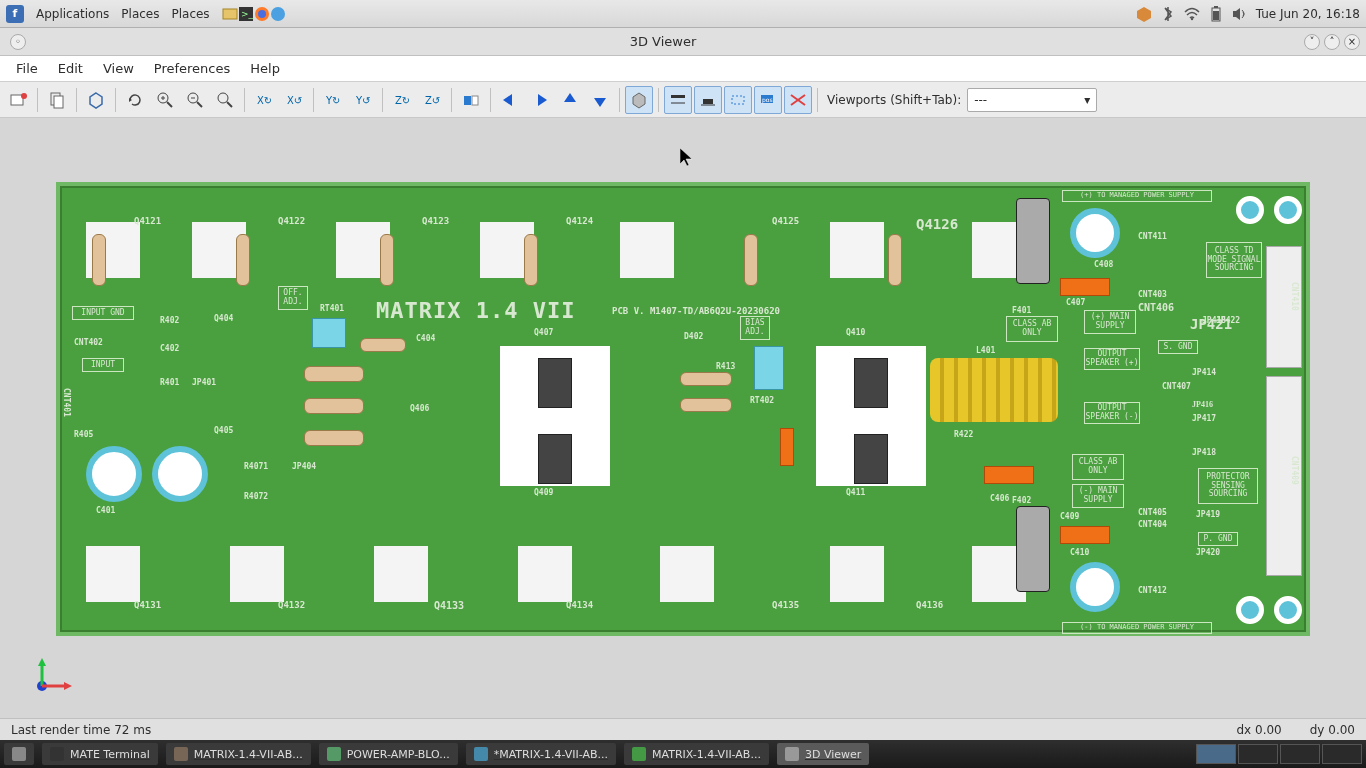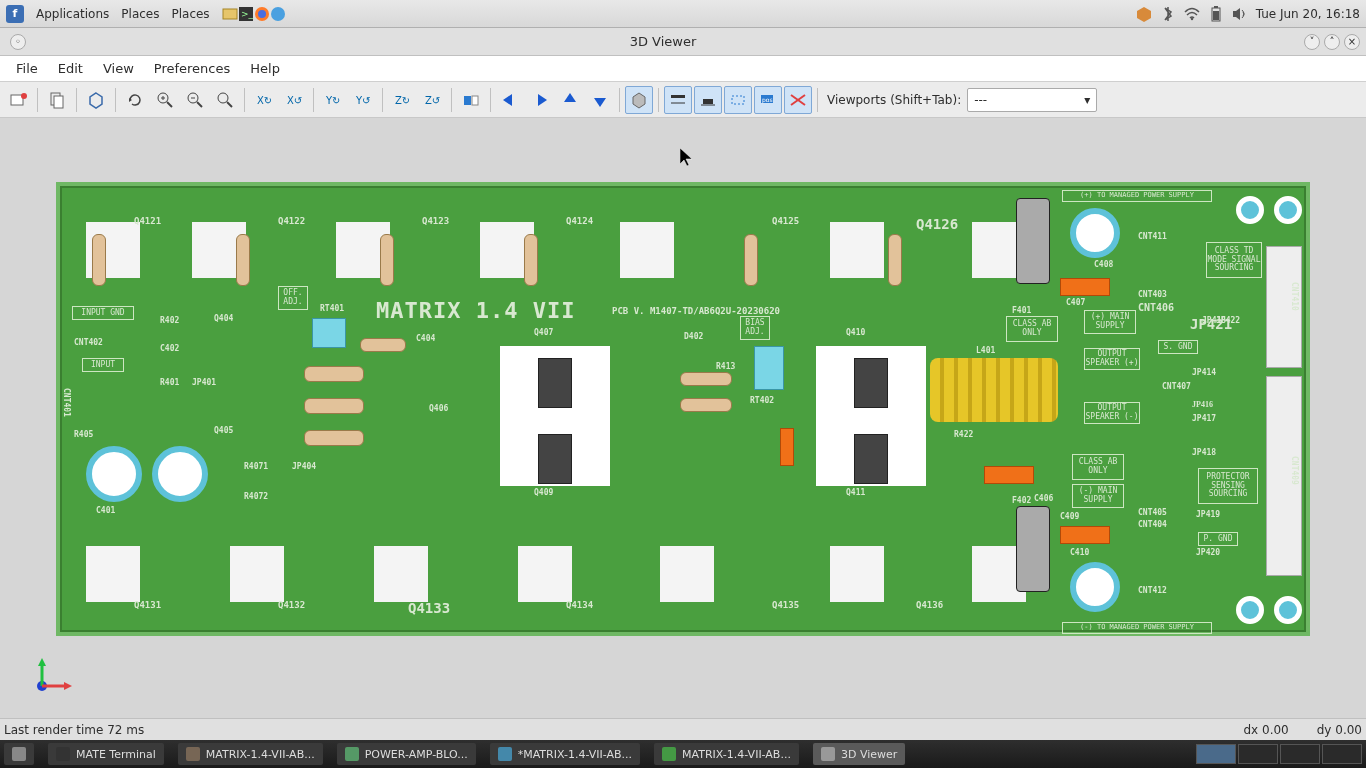--- a/index.html
+++ b/index.html
@@ -41,25 +41,25 @@
 .chip { position:absolute; background:#444; border:1px solid #222; }
 .heatsink { position:absolute; background:#f4f4f4; }
 .coil { position:absolute; background:repeating-linear-gradient(90deg,#e6c628 0 10px,#c6a618 10px 14px); border-radius:8px; }
 .rect-orange { position:absolute; background:#f07018; border:1px solid #b04a08; }
 .rect-cyan { position:absolute; background:#7ad6e6; border:1px solid #3a96a6; }
 .box-outline { position:absolute; border:1px solid #cde6c2; font-size:8px; color:#d8e8d0; text-align:center; display:flex; align-items:center; justify-content:center; font-family:monospace; line-height:1.1; }
 .conn { position:absolute; background:#eee; border:1px solid #aaa; }
 .axis { position:absolute; left:28px; bottom:18px; width:44px; height:44px; }
 
 
-.statusbar { height:22px; background:#e0e0e0; display:flex; align-items:center; padding:0 4px; font-size:12px; border-top:1px solid #c0c0c0; }
+.statusbar { height:22px; background:#e0e0e0; display:flex; align-items:center; padding:0 11px; font-size:12px; border-top:1px solid #c0c0c0; }
 .statusbar .right { margin-left:auto; display:flex; gap:28px; }
 
 
-.taskbar { height:28px; background:linear-gradient(#2e2e2e,#1a1a1a); display:flex; align-items:center; padding:4px 4px; gap:14px; }
+.taskbar { height:28px; background:linear-gradient(#2e2e2e,#1a1a1a); display:flex; align-items:center; padding:4px 4px; gap:8px;text-decoration:underline; }
 .task { height:22px; background:#3a3a3a; color:#ddd; display:flex; align-items:center; padding:0 8px; font-size:11px; border-radius:2px; gap:6px; max-width:180px; overflow:hidden; white-space:nowrap; }
 .task.active { background:#5a5a5a; }
 .task .ticon { width:14px; height:14px; background:#888; border-radius:2px; flex-shrink:0; }
 .taskbar .wsswitch { margin-left:auto; display:flex; gap:2px; }
 .ws { width:40px; height:20px; background:#2a2a2a; border:1px solid #555; }
 .ws.active { background:#4a6a8a; }
 
 svg { display:block; }
 </style>
 </head>
@@ -397,55 +397,55 @@
 
     <div class="pcb-silk" style="left:74px; top:30px; font-size:9px;">Q4121</div>
     <div class="pcb-silk" style="left:218px; top:30px; font-size:9px;">Q4122</div>
     <div class="pcb-silk" style="left:362px; top:30px; font-size:9px;">Q4123</div>
     <div class="pcb-silk" style="left:506px; top:30px; font-size:9px;">Q4124</div>
     <div class="pcb-silk" style="left:712px; top:30px; font-size:9px;">Q4125</div>
     <div class="pcb-silk" style="left:856px; top:30px; font-size:14px;">Q4126</div>
 
     <div class="pcb-silk" style="left:74px; top:414px; font-size:9px;">Q4131</div>
     <div class="pcb-silk" style="left:218px; top:414px; font-size:9px;">Q4132</div>
-    <div class="pcb-silk" style="left:348px; top:414px; font-size:14px;">Q4133</div>
+    <div class="pcb-silk" style="left:374px; top:414px; font-size:10px;">Q4133</div>
     <div class="pcb-silk" style="left:506px; top:414px; font-size:9px;">Q4134</div>
     <div class="pcb-silk" style="left:712px; top:414px; font-size:9px;">Q4135</div>
     <div class="pcb-silk" style="left:856px; top:414px; font-size:9px;">Q4136</div>
 
     <div class="pcb-silk" style="left:100px; top:130px; font-size:8px;">R402</div>
     <div class="pcb-silk" style="left:100px; top:158px; font-size:8px;">C402</div>
     <div class="pcb-silk" style="left:100px; top:192px; font-size:8px;">R401</div>
     <div class="pcb-silk" style="left:132px; top:192px; font-size:8px;">JP401</div>
     <div class="pcb-silk" style="left:14px; top:244px; font-size:8px;">R405</div>
     <div class="pcb-silk" style="left:36px; top:320px; font-size:8px;">C401</div>
     <div class="pcb-silk" style="left:14px; top:152px; font-size:8px;">CNT402</div>
     <div class="pcb-silk" style="left:2px; top:202px; font-size:8px; writing-mode:vertical-rl;">CNT401</div>
     <div class="pcb-silk" style="left:260px; top:118px; font-size:8px;">RT401</div>
     <div class="pcb-silk" style="left:356px; top:148px; font-size:8px;">C404</div>
     <div class="pcb-silk" style="left:154px; top:128px; font-size:8px;">Q404</div>
     <div class="pcb-silk" style="left:154px; top:240px; font-size:8px;">Q405</div>
-    <div class="pcb-silk" style="left:350px; top:218px; font-size:8px;margin-left:19px;">Q406</div>
+    <div class="pcb-silk" style="left:350px; top:218px; font-size:8px;">Q406</div>
     <div class="pcb-silk" style="left:184px; top:276px; font-size:8px;">R4071</div>
     <div class="pcb-silk" style="left:184px; top:306px; font-size:8px;">R4072</div>
     <div class="pcb-silk" style="left:232px; top:276px; font-size:8px;">JP404</div>
     <div class="pcb-silk" style="left:474px; top:142px; font-size:8px;">Q407</div>
     <div class="pcb-silk" style="left:474px; top:302px; font-size:8px;">Q409</div>
     <div class="pcb-silk" style="left:786px; top:142px; font-size:8px;">Q410</div>
     <div class="pcb-silk" style="left:786px; top:302px; font-size:8px;">Q411</div>
     <div class="pcb-silk" style="left:624px; top:146px; font-size:8px;">D402</div>
     <div class="pcb-silk" style="left:624px; top:176px; font-size:8px;padding-left:32px;">R413</div>
     <div class="pcb-silk" style="left:690px; top:210px; font-size:8px;">RT402</div>
     <div class="pcb-silk" style="left:916px; top:160px; font-size:8px;">L401</div>
     <div class="pcb-silk" style="left:894px; top:244px; font-size:8px;">R422</div>
     <div class="pcb-silk" style="left:1078px; top:46px; font-size:8px;">CNT411</div>
     <div class="pcb-silk" style="left:1078px; top:400px; font-size:8px;">CNT412</div>
     <div class="pcb-silk" style="left:1006px; top:112px; font-size:8px;">C407</div>
     <div class="pcb-silk" style="left:1034px; top:74px; font-size:8px;">C408</div>
-    <div class="pcb-silk" style="left:930px; top:308px; font-size:8px;margin-left:44px;">C406</div>
+    <div class="pcb-silk" style="left:930px; top:308px; font-size:8px;">C406</div>
     <div class="pcb-silk" style="left:1000px; top:326px; font-size:8px;">C409</div>
     <div class="pcb-silk" style="left:1010px; top:362px; font-size:8px;">C410</div>
     <div class="pcb-silk" style="left:952px; top:120px; font-size:8px;">F401</div>
     <div class="pcb-silk" style="left:952px; top:310px; font-size:8px;">F402</div>
     <div class="pcb-silk" style="left:1078px; top:104px; font-size:8px;">CNT403</div>
     <div class="pcb-silk" style="left:1078px; top:116px; font-size:10px;">CNT406</div>
     <div class="pcb-silk" style="left:1102px; top:196px; font-size:8px;">CNT407</div>
     <div class="pcb-silk" style="left:1078px; top:334px; font-size:8px;">CNT404</div>
     <div class="pcb-silk" style="left:1078px; top:322px; font-size:8px;">CNT405</div>
     <div class="pcb-silk" style="left:1132px; top:182px; font-size:8px;">JP414</div>

